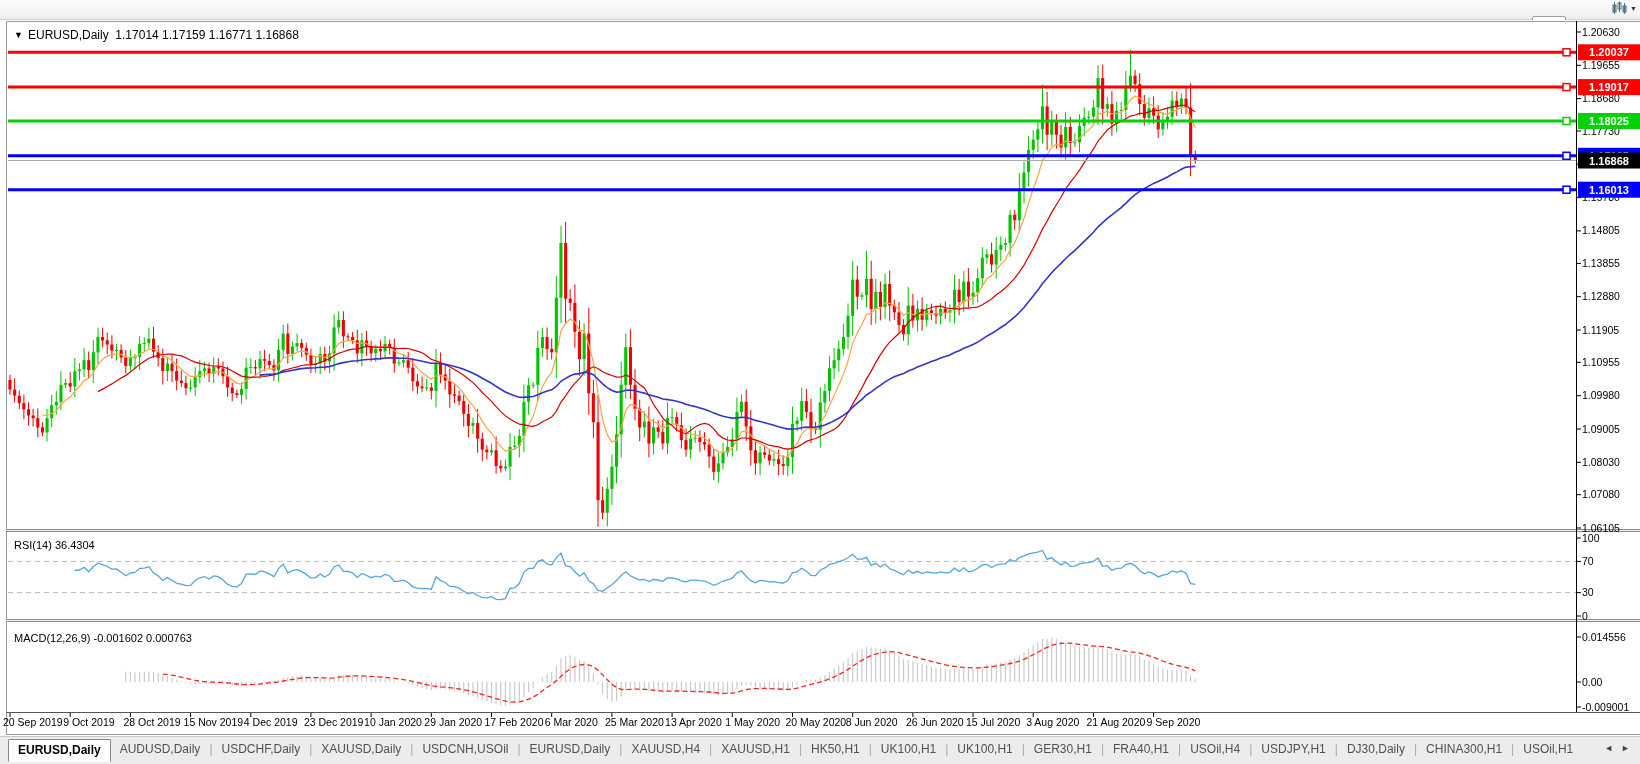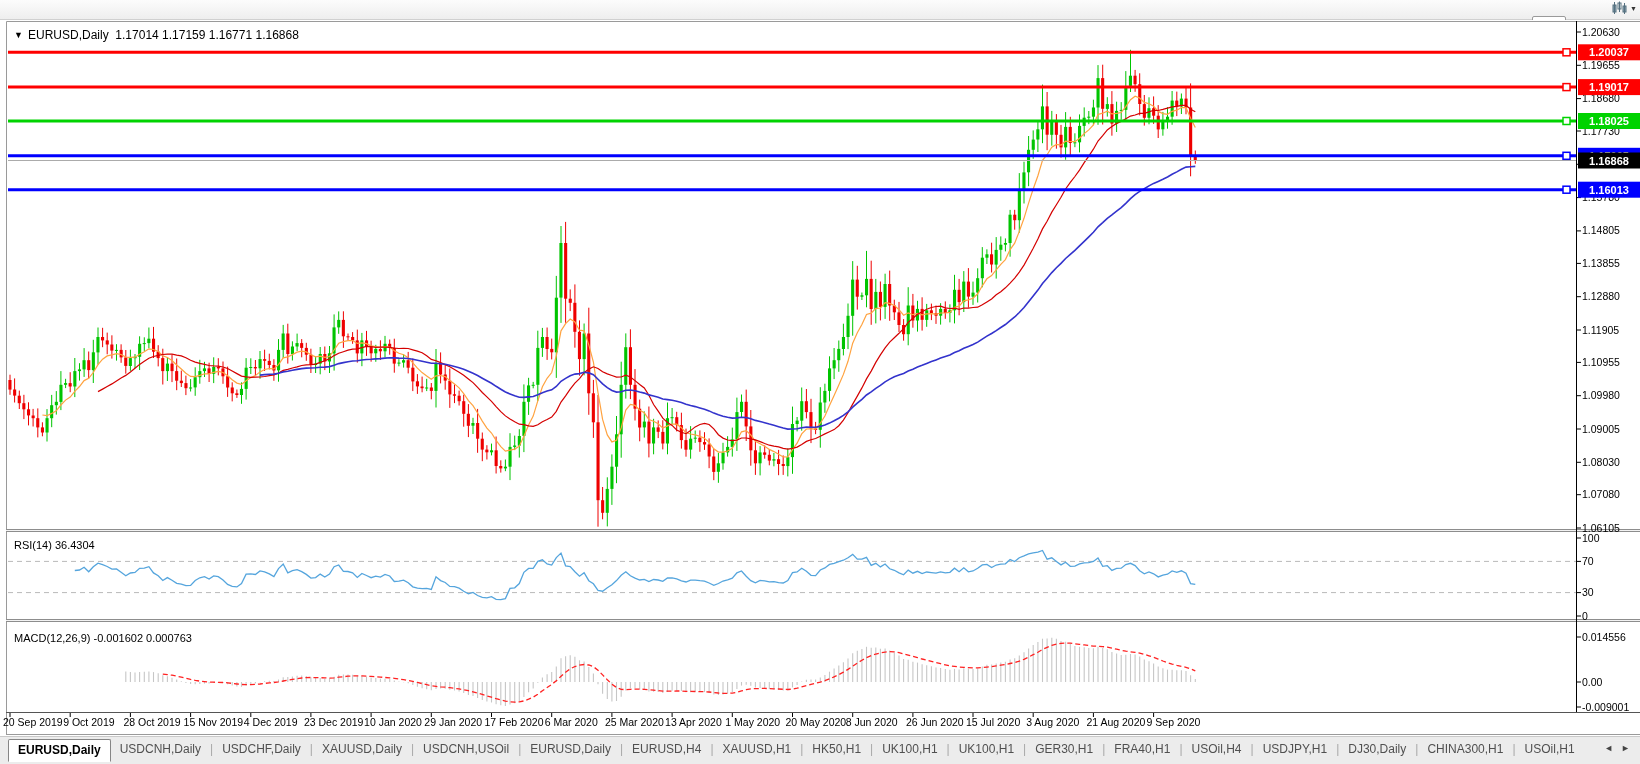--- a/index.html
+++ b/index.html
@@ -938,31 +938,31 @@
       <text x="14" y="549" font-size="11" fill="#000">RSI(14) 36.4304</text>
       <text x="14" y="642" font-size="11" fill="#000">MACD(12,26,9) -0.001602 0.000763</text>
       <text x="14" y="38" font-size="9" fill="#000">▼</text>
       <text x="28" y="38.5" font-size="12" fill="#000">EURUSD,Daily&nbsp;&nbsp;1.17014 1.17159 1.16771 1.16868</text>
     </svg>
 </div>
 
 <div class="tabbar">
   <div id="tabs" style="display:flex;align-items:flex-start;overflow:hidden;">
       <div class="tab active">EURUSD,Daily</div>
-      <div class="tab">USDCNH,Daily</div>
+      <div class="tab">AUDUSD,Daily</div>
       <span class="tab-sep">|</span>
       <div class="tab">USDCHF,Daily</div>
       <span class="tab-sep">|</span>
       <div class="tab">XAUUSD,Daily</div>
       <span class="tab-sep">|</span>
       <div class="tab">USDCNH,USOil</div>
       <span class="tab-sep">|</span>
       <div class="tab">EURUSD,Daily</div>
       <span class="tab-sep">|</span>
-      <div class="tab">EURUSD,H4</div>
+      <div class="tab">XAUUSD,H4</div>
       <span class="tab-sep">|</span>
       <div class="tab">XAUUSD,H1</div>
       <span class="tab-sep">|</span>
       <div class="tab">HK50,H1</div>
       <span class="tab-sep">|</span>
       <div class="tab">UK100,H1</div>
       <span class="tab-sep">|</span>
       <div class="tab">UK100,H1</div>
       <span class="tab-sep">|</span>
       <div class="tab">GER30,H1</div>

